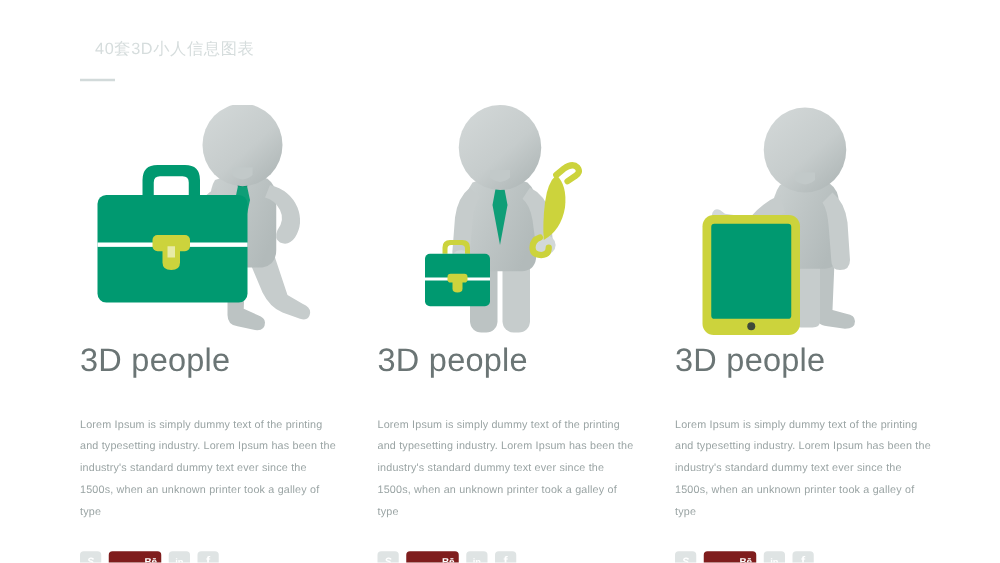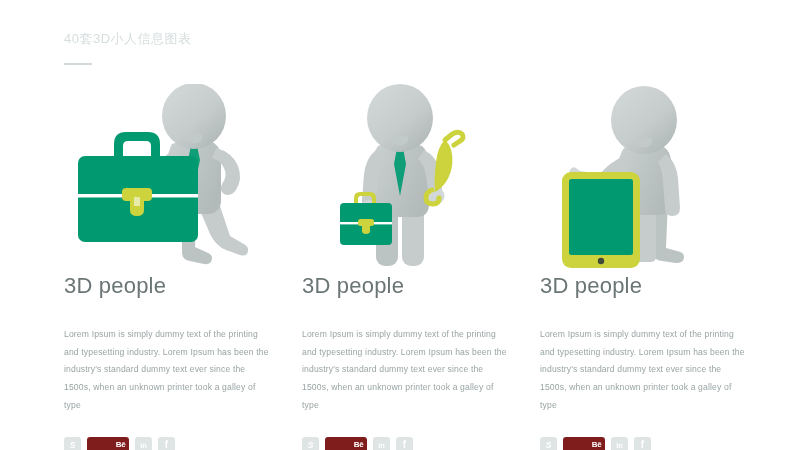--- a/index.html
+++ b/index.html
@@ -21,20 +21,21 @@
     left: 64px;
     top: 30px;
     width: 600px;
   }
   .page-title {
     font-size: 13px;
     color: #d6dddd;
     letter-spacing: 0.5px;
     line-height: 1.4;
     white-space: nowrap;
+    margin-left: 12px;
   }
   .title-rule {
     margin-top: 15px;
     width: 28px;
     height: 2px;
     background: #d2dada;
   }
 
   
   .columns {
@@ -51,21 +52,21 @@
     flex-direction: column;
   }
 
   .illustration {
     height: 186px;
     position: relative;
   }
   .illustration svg { display: block; }
 
   .col-heading {
-    font-size: 22px;
+    font-size: 26px;
     font-weight: 400;
     color: #6b7575;
     letter-spacing: 0.2px;
     margin: 0;
     padding-top: 4px;
     line-height: 1.1;
   }
 
   .col-body {
     margin-top: 28px;

